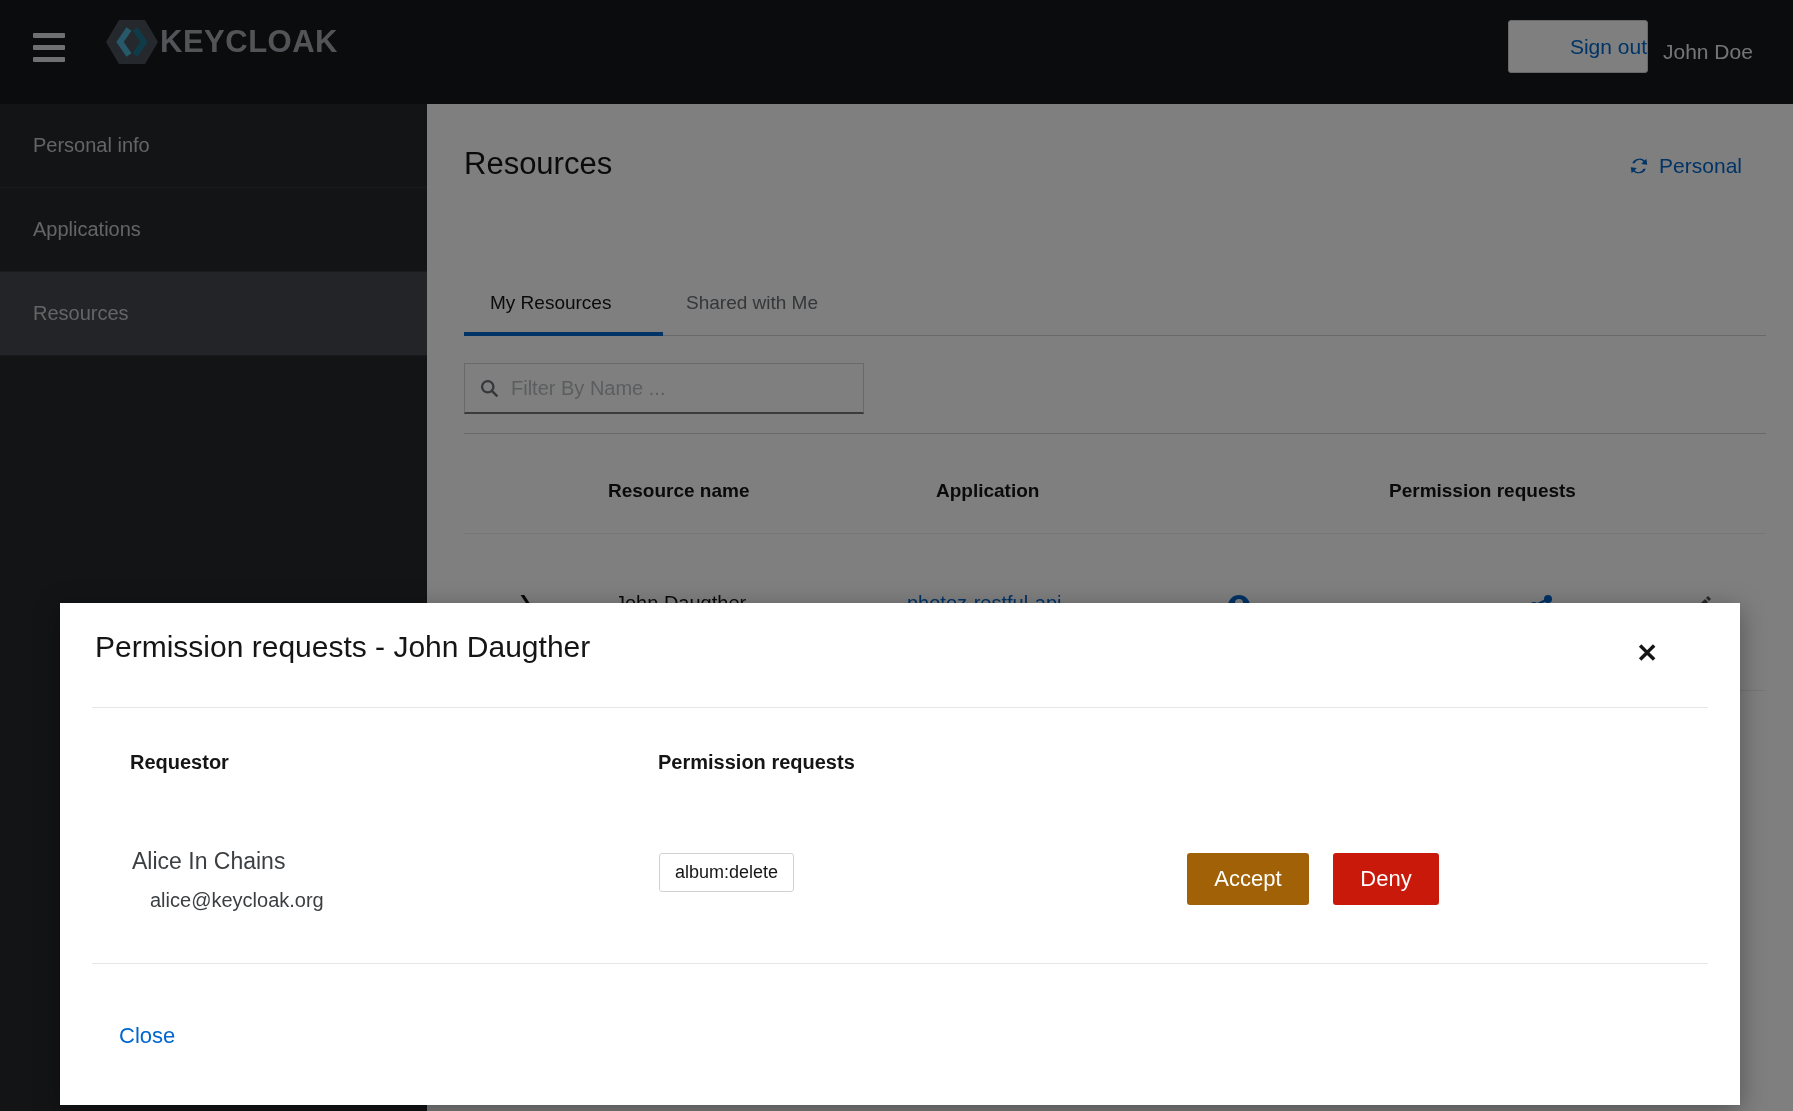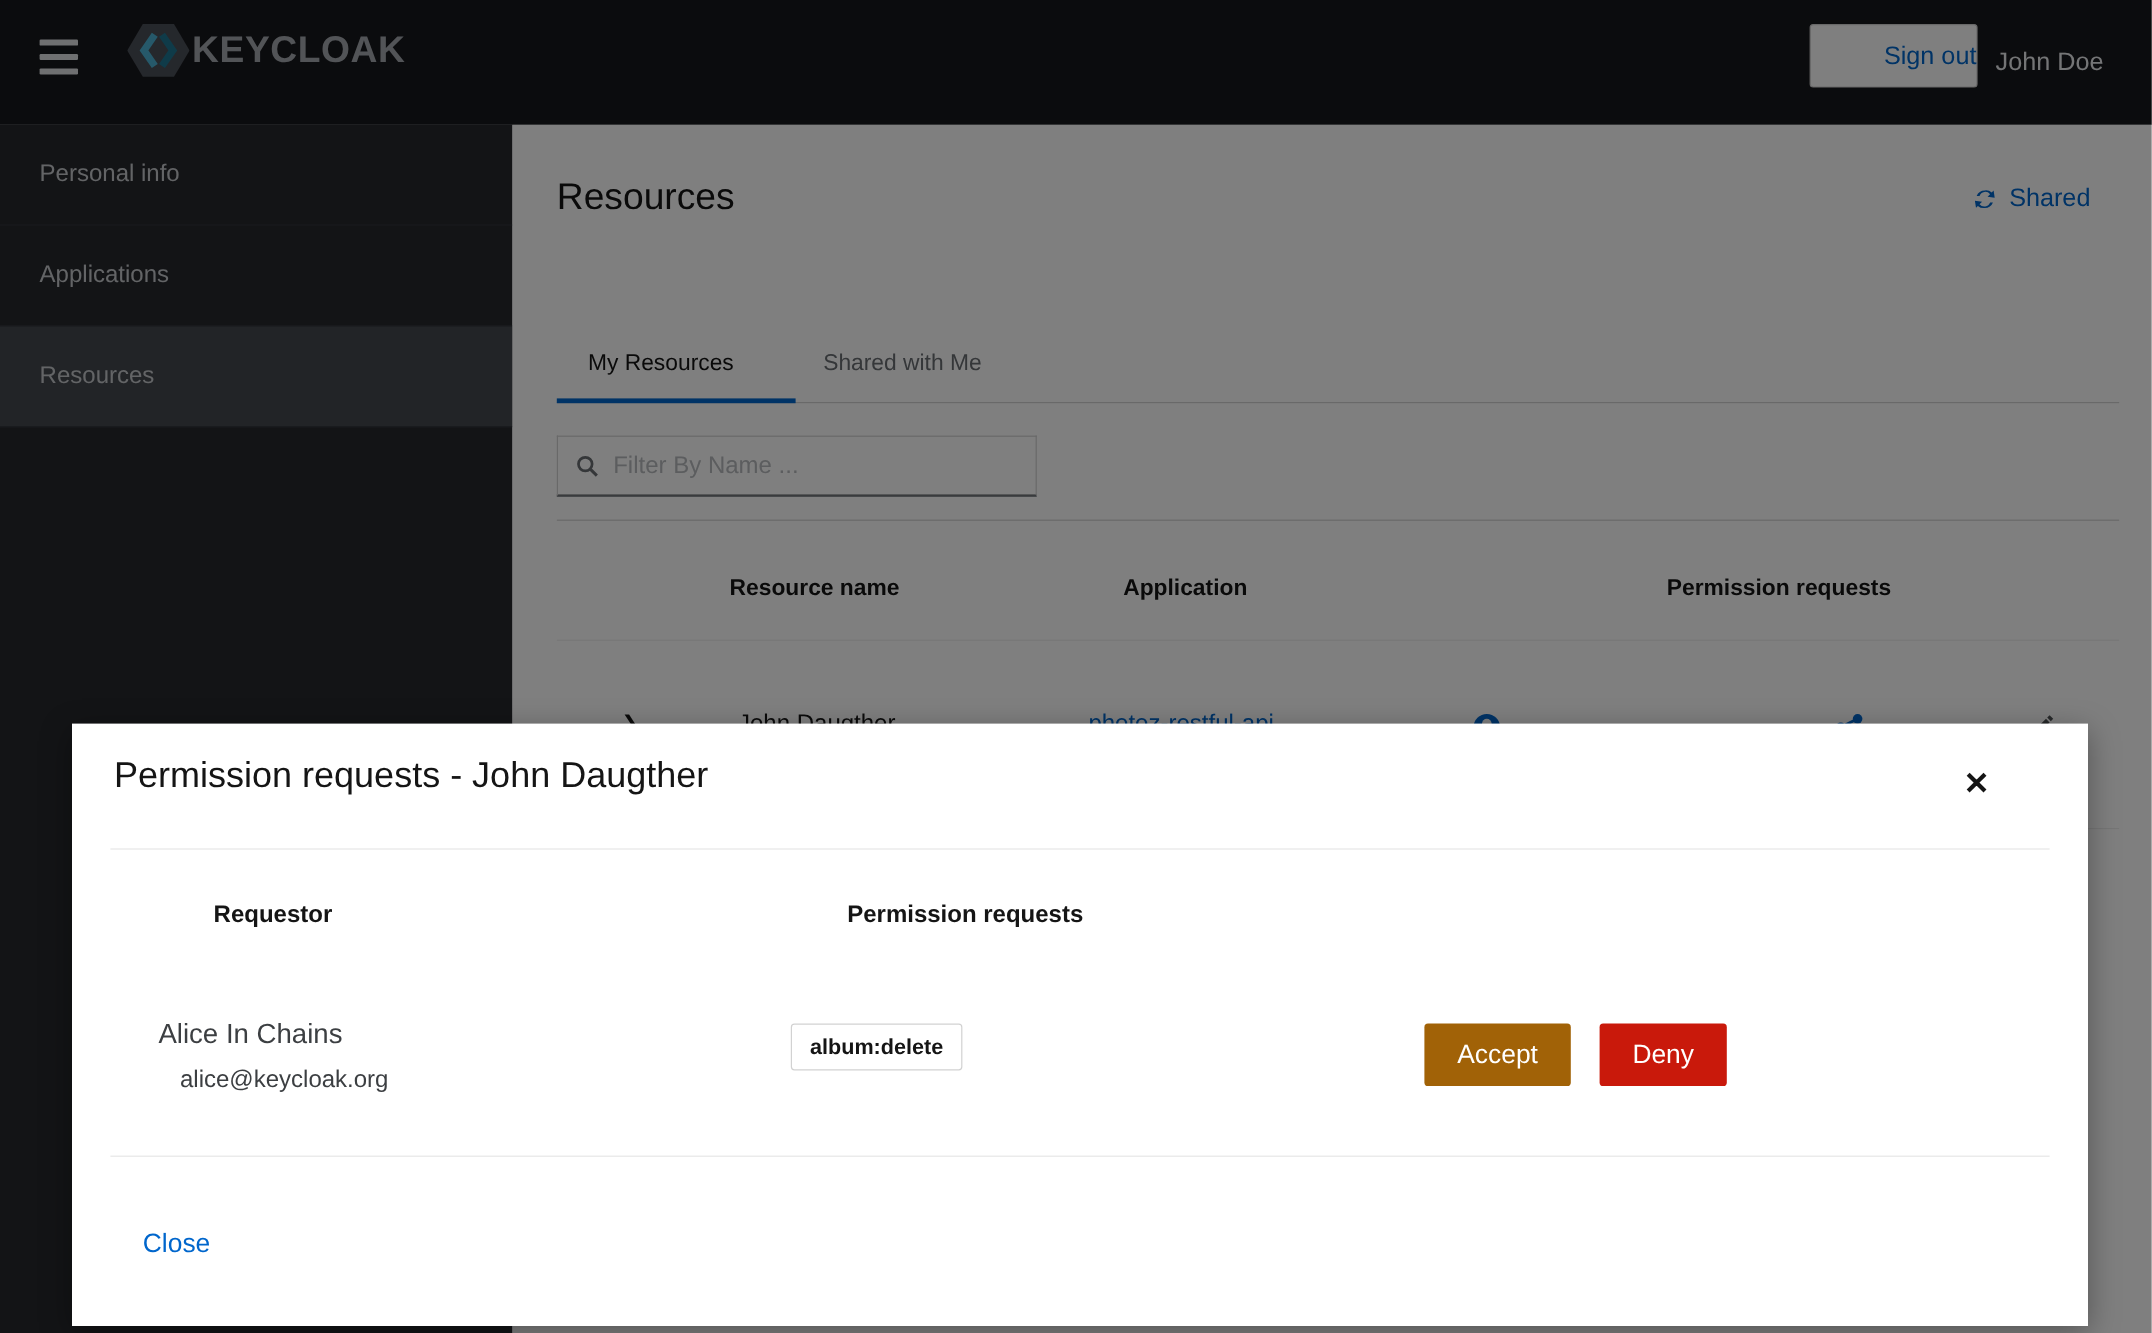--- a/index.html
+++ b/index.html
@@ -66,26 +66,26 @@
   .modal { position:absolute; left:60px; top:603px; width:1680px; height:502px;
            background:#ffffff; z-index:10; box-shadow:0 6px 24px rgba(0,0,0,.35); }
   .modal-title { position:absolute; left:35px; top:27px; font-size:30px;
                  font-weight:500; color:#151515; }
   .modal-close { position:absolute; right:82px; top:37px; font-size:26px;
                  font-weight:700; color:#151515; cursor:pointer; line-height:1;
                  background:none; border:none; font-family:"Liberation Sans",sans-serif; }
   .modal-rule-top { position:absolute; left:32px; top:104px; width:1616px; height:1px;
                     background:#e7e7e7; }
   .col-label { position:absolute; top:148px; font-size:20px; font-weight:700;
-               color:#151515;margin-left:48px; }
+               color:#151515; }
   .req-name { position:absolute; left:72px; top:245px; font-size:23px; color:#3c3f42; }
   .req-email { position:absolute; left:70px; top:286px; font-size:20px; color:#3c3f42;margin-left:20px; }
   .chip { position:absolute; left:599px; top:250px; height:39px; padding:0 15px;
           display:flex; align-items:center; border:1px solid #d2d2d2; border-radius:3px;
-          font-size:18px; color:#151515; background:#fff;font-weight:bold; }
+          font-size:18px; color:#151515; background:#fff; }
   .btn { position:absolute; top:250px; height:52px; border:none; border-radius:3px;
          color:#ffffff; font-size:22px; cursor:pointer;
          font-family:"Liberation Sans", sans-serif; }
   .btn-accept { left:1127px; width:122px; background:#a16207; }
   .btn-deny  { left:1273px; width:106px; background:#c9190b; }
   .modal-rule-bottom { position:absolute; left:32px; top:360px; width:1616px;
                        height:1px; background:#e7e7e7; }
   .modal-close-link { position:absolute; left:59px; top:420px; font-size:22px;
                       color:#0066cc; cursor:pointer; }
 </style>
@@ -123,21 +123,21 @@
 </nav>
 
 <main class="content">
   <h1 class="page-title">Resources</h1>
 
   <div class="refresh">
     <svg width="22" height="22" viewBox="0 0 24 24">
       <path d="M12 4 a8 8 0 0 0 -7.4 5 l2.6 0 a5.6 5.6 0 0 1 9.6 -1.6 l-2.3 2.3 6.5 1 -1 -6.5 -1.7 1.7 A8 8 0 0 0 12 4 z" fill="#0066cc"></path>
       <path d="M12 20 a8 8 0 0 0 7.4 -5 l-2.6 0 a5.6 5.6 0 0 1 -9.6 1.6 l2.3 -2.3 -6.5 -1 1 6.5 1.7 -1.7 A8 8 0 0 0 12 20 z" fill="#0066cc"></path>
     </svg>
-    <span>Shared</span>
+    <span>Personal</span>
   </div>
 
   <div class="tab" style="left:63px; color:#151515;">My Resources</div>
   <div class="tab" style="left:259px; color:#6a6e73;">Shared with Me</div>
   <div class="tabs-line"></div>
   <div class="tab-active-bar"></div>
 
   <div class="filter-box">
     <svg width="21" height="21" viewBox="0 0 24 24">
       <circle cx="10" cy="10" r="6.5" fill="none" stroke="#6a6e73" stroke-width="2.6"></circle>

